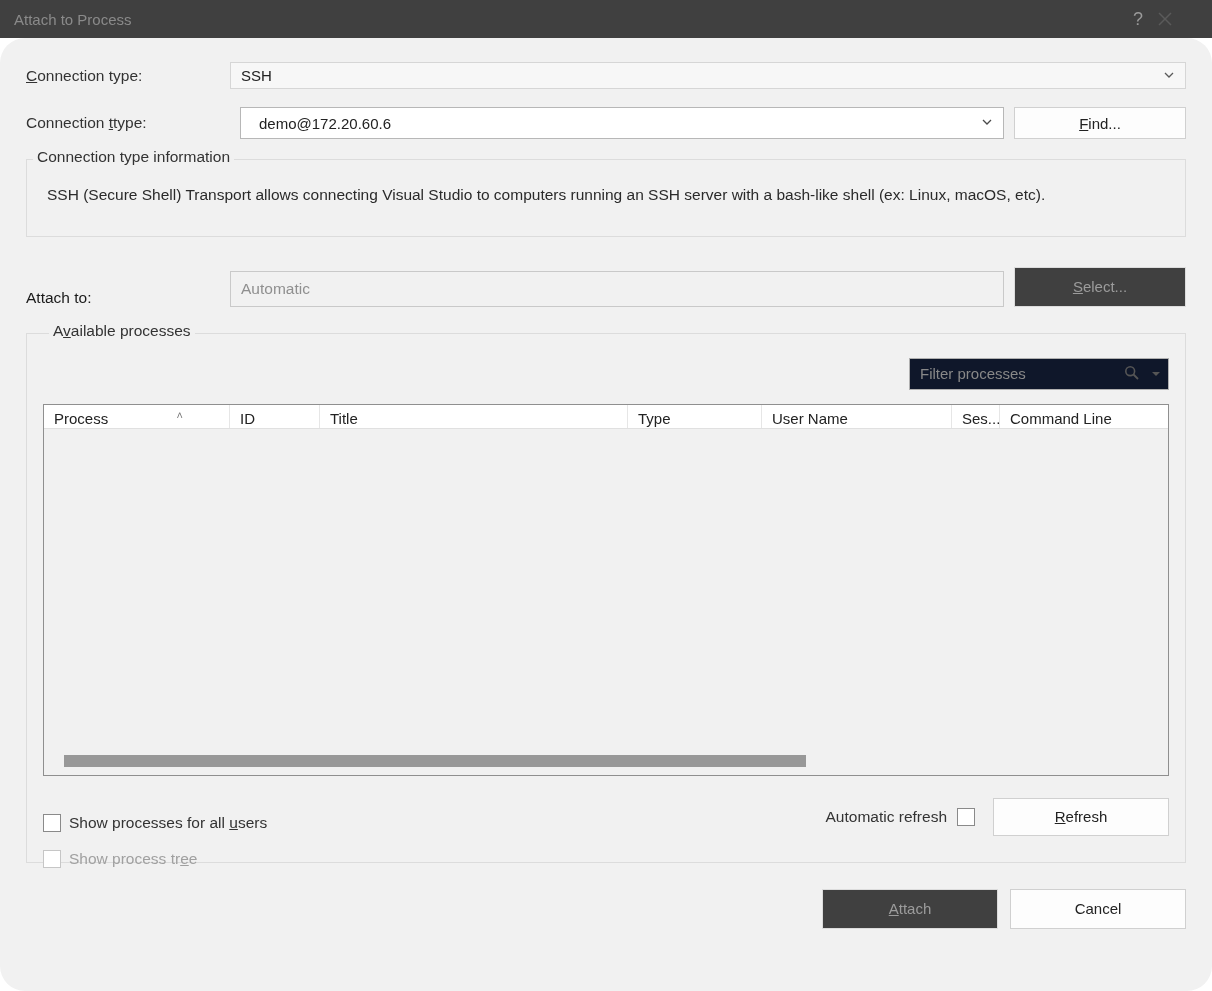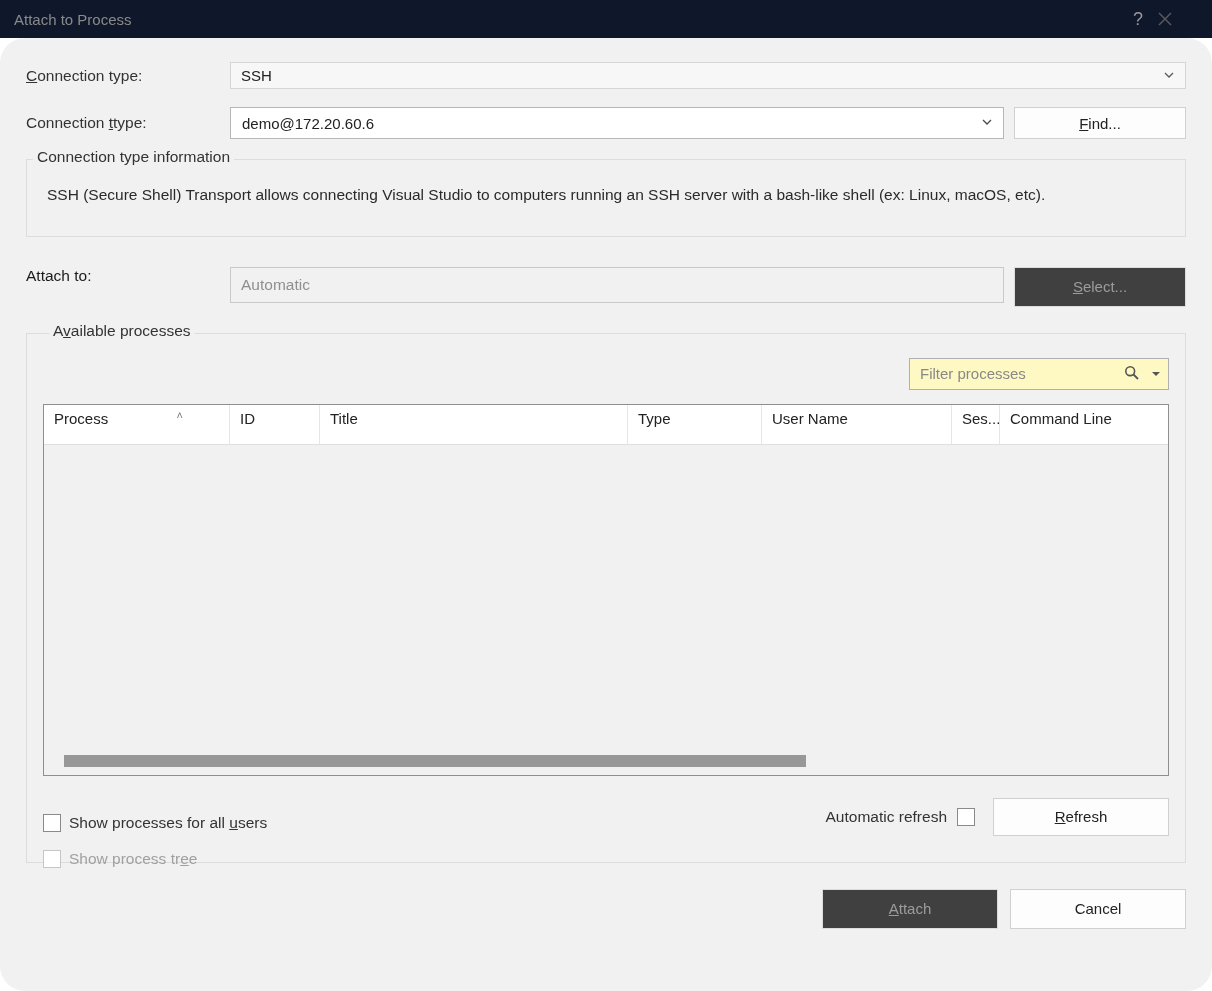--- a/index.html
+++ b/index.html
@@ -11,21 +11,21 @@
     overflow: hidden;
     color: #1a1a1a;
     font-size: 15px;
   }
   
   .titlebar {
     height: 38px;
     display: flex;
     align-items: center;
     padding: 0 14px 0 14px;
-    background: #0f172a;
+    background: #404040;
   }
   .titlebar .title {
     flex: 1;
     color: #8a8a8a;
     font-size: 15px;
   }
   .titlebar .help-icon {
     width: 40px;
     text-align: center;
     color: #9a9a9a;
@@ -81,24 +81,25 @@
     display: flex;
     gap: 10px;
   }
   .combobox {
     flex: 1;
     height: 32px;
     background: #fff;
     border: 1px solid #b7b7b7;
     display: flex;
     align-items: center;
-    padding: 0 11px;
+    padding: 0 18px;
     font-size: 15px;
     color: #222;
     position: relative;
+    margin-left: 10px;
   }
   .combobox .chev {
     position: absolute;
     right: 10px;
     top: 8px;
     color: #4a4a4a;
   }
   .btn {
     width: 172px;
     height: 32px;
@@ -132,21 +133,21 @@
     padding: 0 4px;
     font-size: 15.5px;
     color: #333;
   }
   .info-text {
     font-size: 15.5px;
     color: #2a2a2a;
     line-height: 1.65;
   }
   
-  .attach-row { display: flex; align-items: flex-start; margin-top: 30px; margin-bottom: 12px; }
+  .attach-row { display: flex; align-items: flex-end; margin-top: 30px; margin-bottom: 12px; }
   .attach-row .label { width: 204px; font-size: 15.5px; }
   .readonly-box {
     flex: 1;
     height: 36px;
     background: #f1f1f1;
     border: 1px solid #c9c9c9;
     display: flex;
     align-items: center;
     padding: 0 10px;
     color: #8f8f8f;
@@ -172,21 +173,21 @@
   }
   .filter-row {
     display: flex;
     justify-content: flex-end;
     margin-bottom: 14px;
   }
   .filter-box {
     width: 260px;
     height: 32px;
     border: 1px solid #b0b0b0;
-    background: #fef9c3;
+    background: #0f172a;
     display: flex;
     align-items: center;
     padding: 8px 10px;
     font-size: 15px;
     color: #888;
     position: relative;
   }
   .filter-box .search-icon {
     position: absolute;
     right: 28px;
@@ -206,21 +207,21 @@
   .table-wrap {
     border: 1px solid #8f8f8f;
     background: #f1f1f1;
     height: 372px;
     position: relative;
     overflow: hidden;
   }
   .table-head {
     display: flex;
     background: #fff;
-    height: 40px;
+    height: 24px;
     border-bottom: 1px solid #e0e0e0;
   }
   .th {
     border-right: 1px solid #e6e6e6;
     padding: 5px 10px;
     font-size: 15px;
     color: #222;
     position: relative;
     cursor: pointer;
   }

